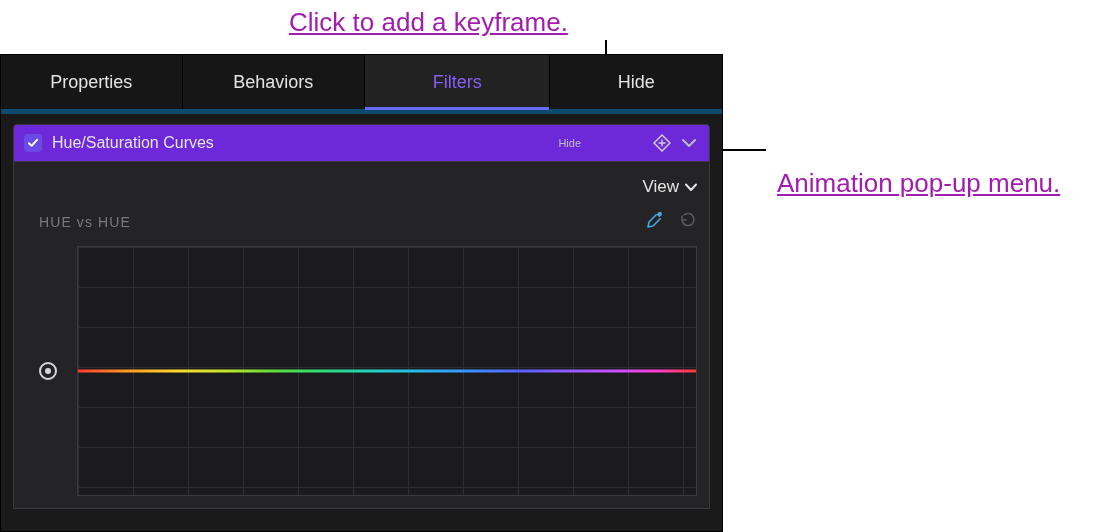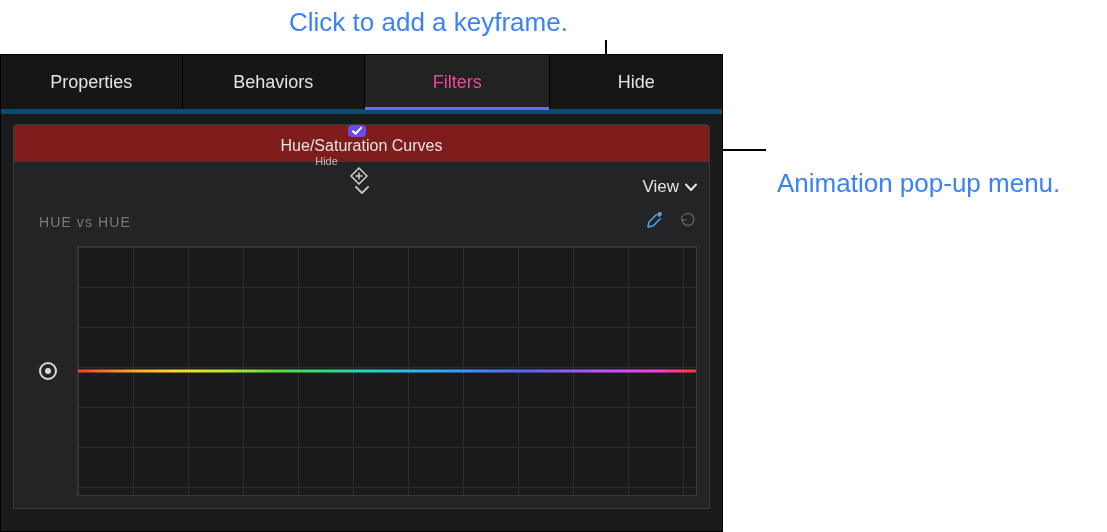--- a/index.html
+++ b/index.html
@@ -5,23 +5,24 @@
     * { margin: 0; padding: 0; box-sizing: border-box; }
     body {
       font-family: -apple-system, BlinkMacSystemFont, "Segoe UI", Helvetica, Arial, sans-serif;
       background: #ffffff;
       width: 1107px;
       height: 532px;
       position: relative;
     }
     .annotation {
       position: absolute;
-      color: #3b82f6;
+      color: #a21caf;
       font-size: 26px;
       line-height: 1.25;
+      text-decoration: underline;
     }
     .annotation-line {
       position: absolute;
       background: #000;
     }
     .panel {
       position: absolute;
       left: 0;
       top: 54px;
       width: 723px;
@@ -41,42 +42,41 @@
       align-items: center;
       justify-content: center;
       color: #e4e4e4;
       font-size: 18px;
       font-weight: 500;
       border-right: 1px solid #000;
       position: relative;
       cursor: pointer;
     }
     .tab.active {
-      color: #ec4899;
+      color: #8b5cf6;
       background: #222;
     }
     .tab.active::after {
       content: "";
       position: absolute;
       left: 0; right: 0; bottom: -1px;
       height: 3px;
       background: #6a6af4;
     }
     .content {
       padding: 10px 12px;
     }
     .filter-header {
       display: flex;
       align-items: center;
       height: 38px;
       padding: 0 10px;
-      background: #7f1d1d;
+      background: #6d28d9;
       border: 1px solid #3a3a3c;
       border-radius: 4px 4px 0 0;
-      flex-direction: column;
     }
     .checkbox {
       width: 18px;
       height: 18px;
       background: #6a4be5;
       border-radius: 4px;
       display: flex;
       align-items: center;
       justify-content: center;
       margin-right: 10px;

